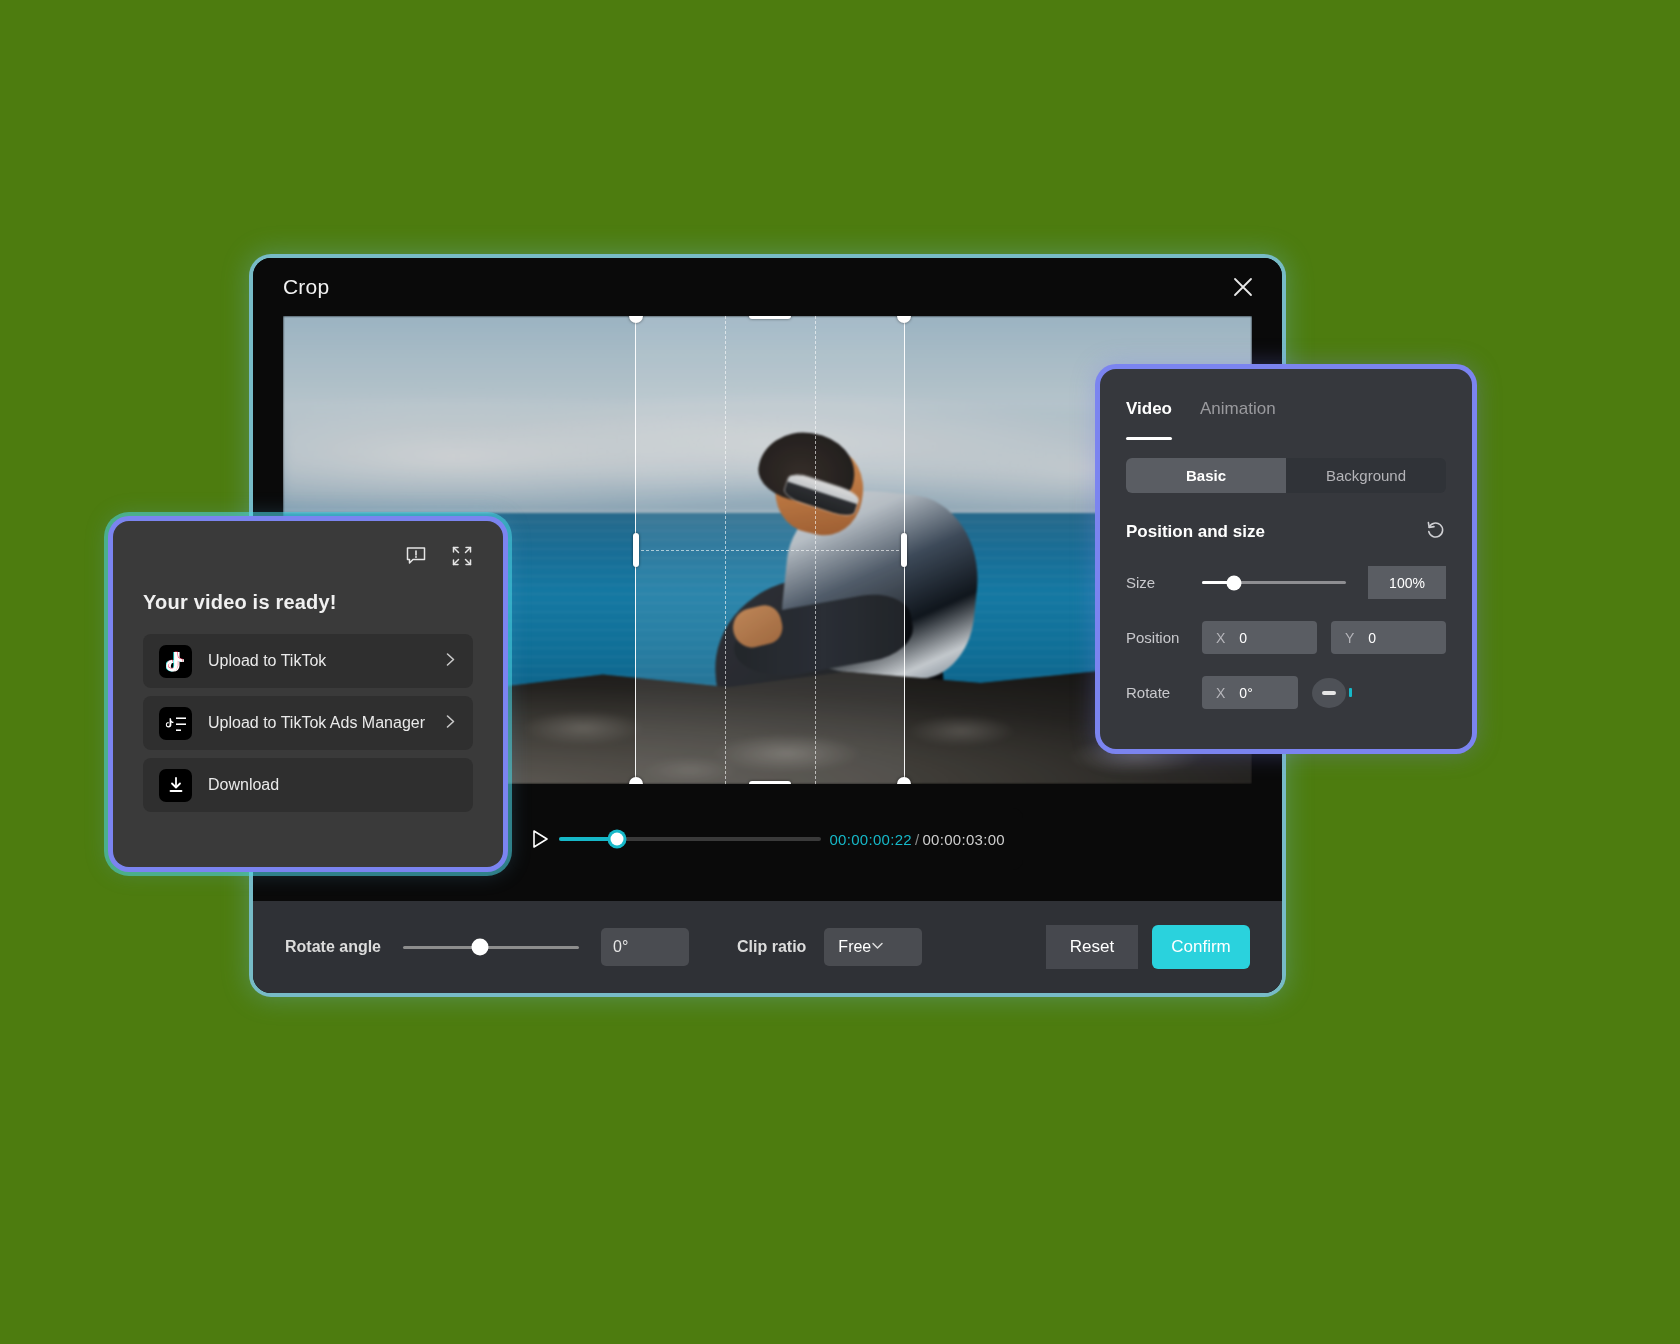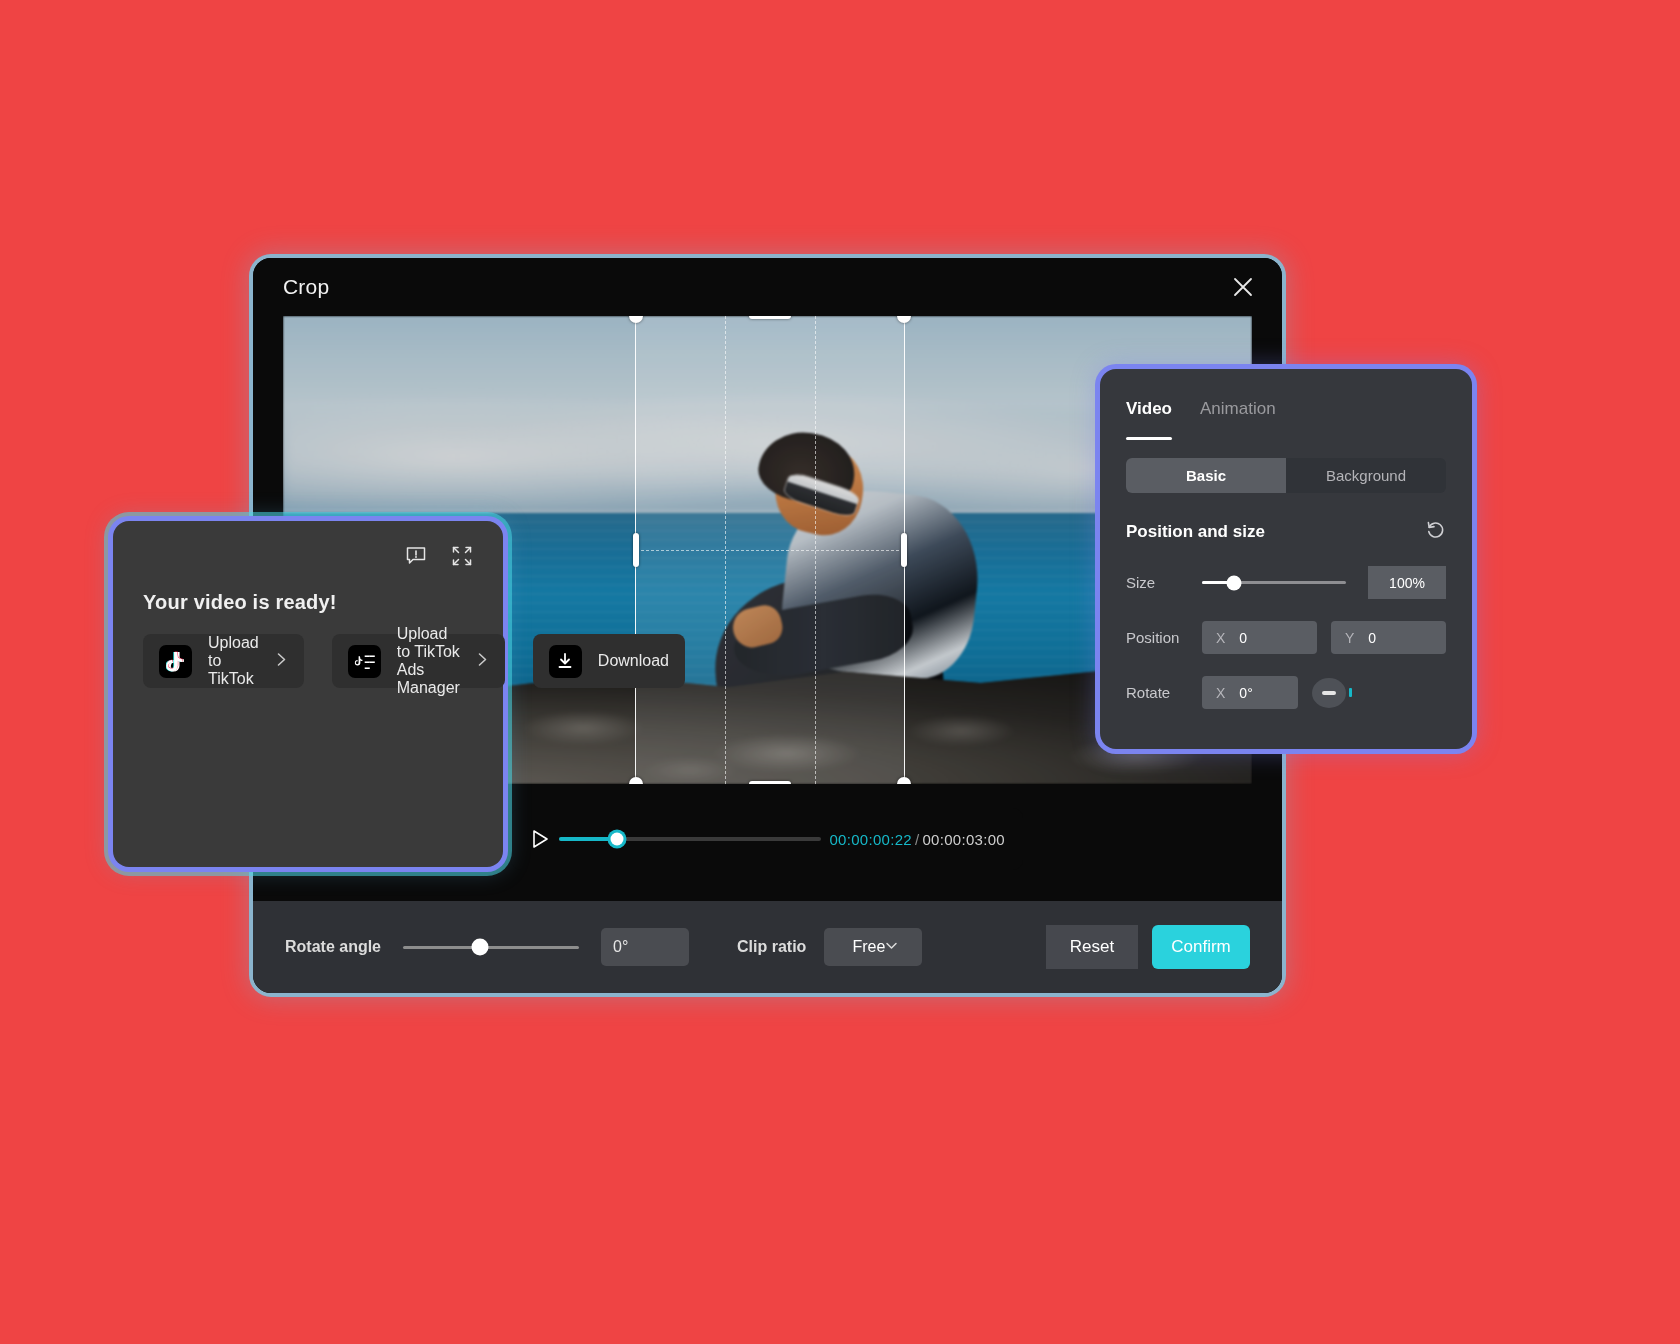--- a/index.html
+++ b/index.html
@@ -2,21 +2,21 @@
 <html><head>
 <meta charset="utf-8">
 <style>
   * { box-sizing: border-box; margin: 0; padding: 0; }
   html, body {
     width: 1680px; height: 1344px;
     background: #000;
     font-family: "Liberation Sans", sans-serif;
     overflow: hidden;
   }
-  .stage { position: relative; width: 1680px; height: 1344px; background: #ef4444; }
+  .stage { position: relative; width: 1680px; height: 1344px; background: #4d7c0f; }
 
   
   .editor-window {
     position: absolute; left: 253px; top: 258px;
     width: 1029px; height: 735px;
     background: #0a0a0a;
     border-radius: 18px;
     box-shadow: 0 0 0 4px rgba(126,196,224,.85),
                 0 0 26px 6px rgba(110,190,225,.30);
     overflow: hidden;
@@ -191,21 +191,21 @@
   }
   .tb-label { color:#dcdcdc; font-size:16px;font-weight:bold; }
   .tb-slider { position:relative; width:176px; height:3px; background:#8d8d8d; border-radius:2px; margin: 0 22px; }
   .tb-knob { position:absolute; left:44%; top:50%; transform:translate(-50%,-50%); width:17px;height:17px;border-radius:50%; background:#fff; }
   .tb-field {
     width: 88px; height: 38px; background:#4a4c51; border-radius:5px;
     display:flex; align-items:center; padding-left:12px; color:#e6e6e6; font-size:16px;
   }
   .tb-select {
     width: 98px; height: 38px; background:#4a4c51; border-radius:5px;
-    display:flex; align-items:center; justify-content:center; padding: 0 10px 0 14px;
+    display:flex; align-items:center; justify-content:flex-start; padding: 0 10px 0 14px;
     color:#fff; font-size:16px; cursor:pointer;
   }
   .btn-reset {
     width:92px; height:44px; background:#46484e; border-radius:0; color:#fff;
     display:flex; align-items:center; justify-content:center; font-size:17px; cursor:pointer;
   }
   .btn-confirm {
     width:98px; height:44px; background:#2ad2dd; border-radius:6px; color:#fff;
     display:flex; align-items:center; justify-content:center; font-size:17px; cursor:pointer;
   }
@@ -264,21 +264,21 @@
   .ready-card {
     position:absolute; left:113px; top:521px;
     width:390px; height:346px;
     background:#3a3a3a; border-radius:16px;
     box-shadow: 0 0 0 5px #7b84f0, 0 0 0 9px rgba(72,214,226,.55), 0 0 22px 6px rgba(90,170,220,.25);
     padding: 22px 30px 0 30px;
   }
   .rc-icons { display:flex; justify-content:flex-end; gap: 24px; height: 30px; align-items:center;}
   .rc-icon { cursor:pointer; }
   .rc-title { color:#f0f0f0; font-size:20px; font-weight:bold; margin-top: 18px; letter-spacing:.2px;}
-  .rc-list { margin-top: 20px; display:flex; flex-direction:row; gap: 28px;}
+  .rc-list { margin-top: 20px; display:flex; flex-direction:column; gap: 8px;}
   .rc-item {
     height:54px; background:#2f2f2f; border-radius:8px;
     display:flex; align-items:center; padding: 0 16px; gap: 16px; cursor:pointer;
   }
   .rc-thumb {
     width:33px;height:33px;border-radius:7px;background:#000;flex:none;
     display:flex; align-items:center; justify-content:center; position:relative; overflow:hidden;
   }
   .rc-label { color:#eaeaea; font-size:16px; flex:1; }
   .chev { color:#c9c9c9; font-size:18px; }

